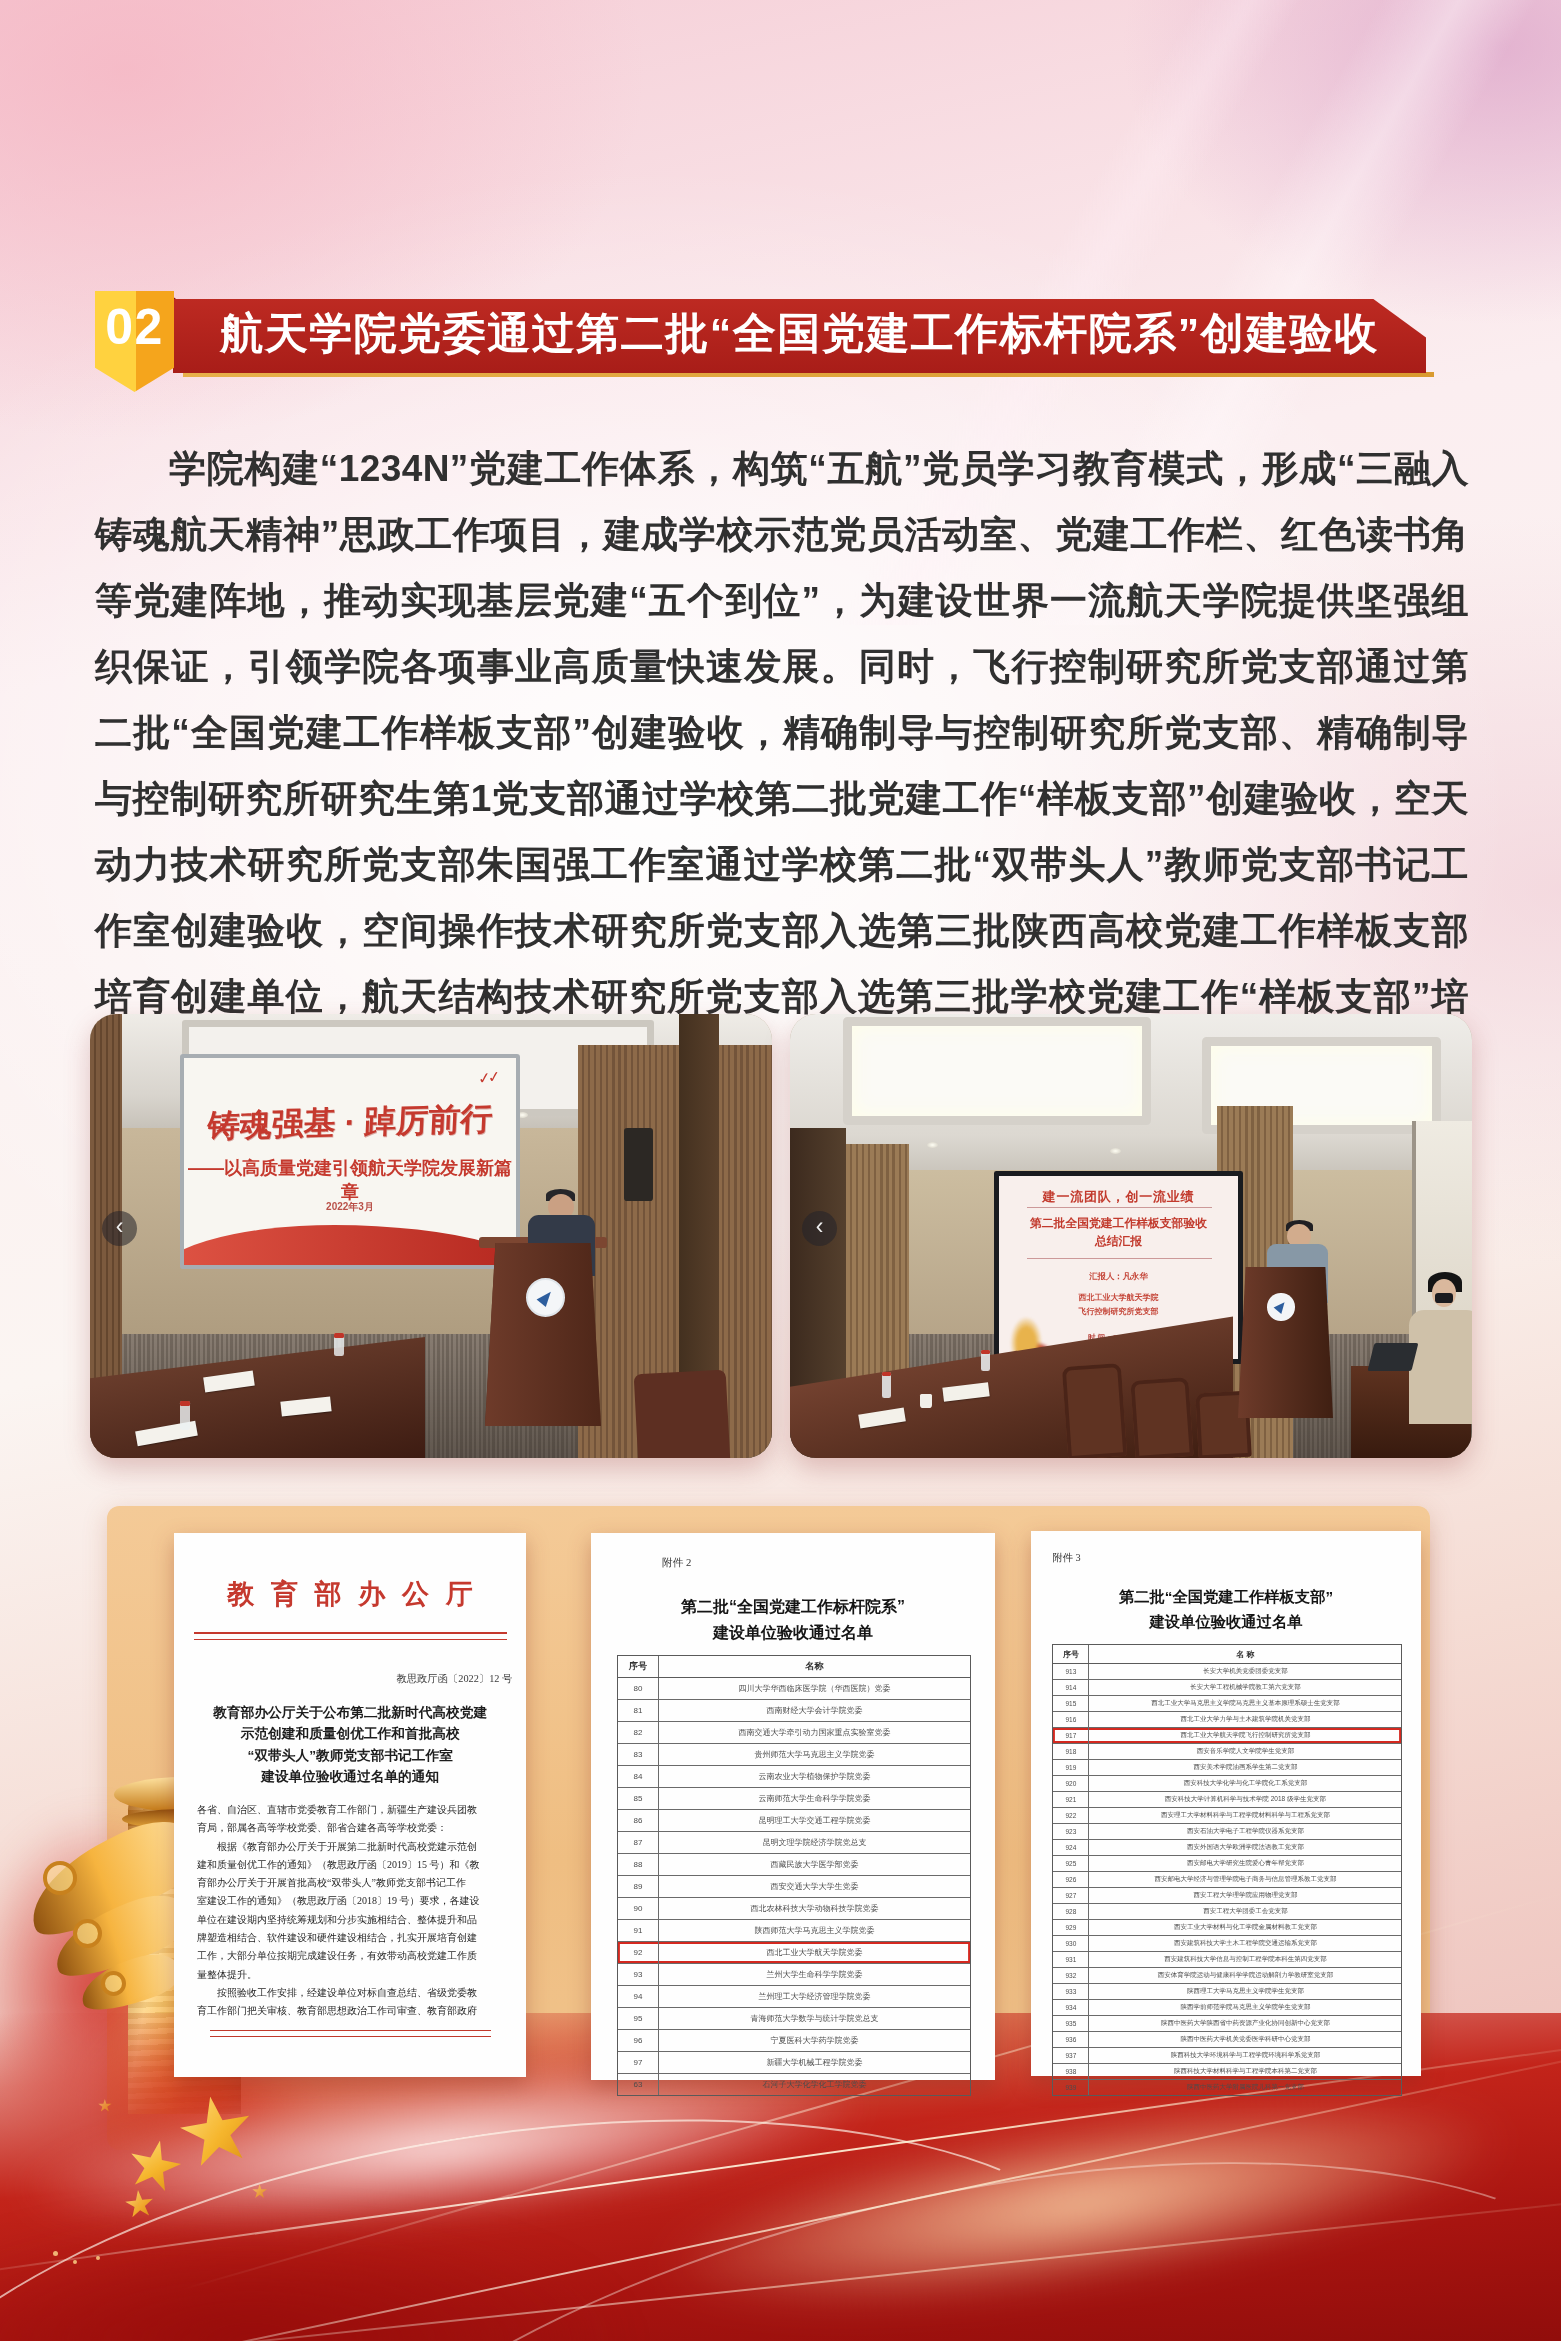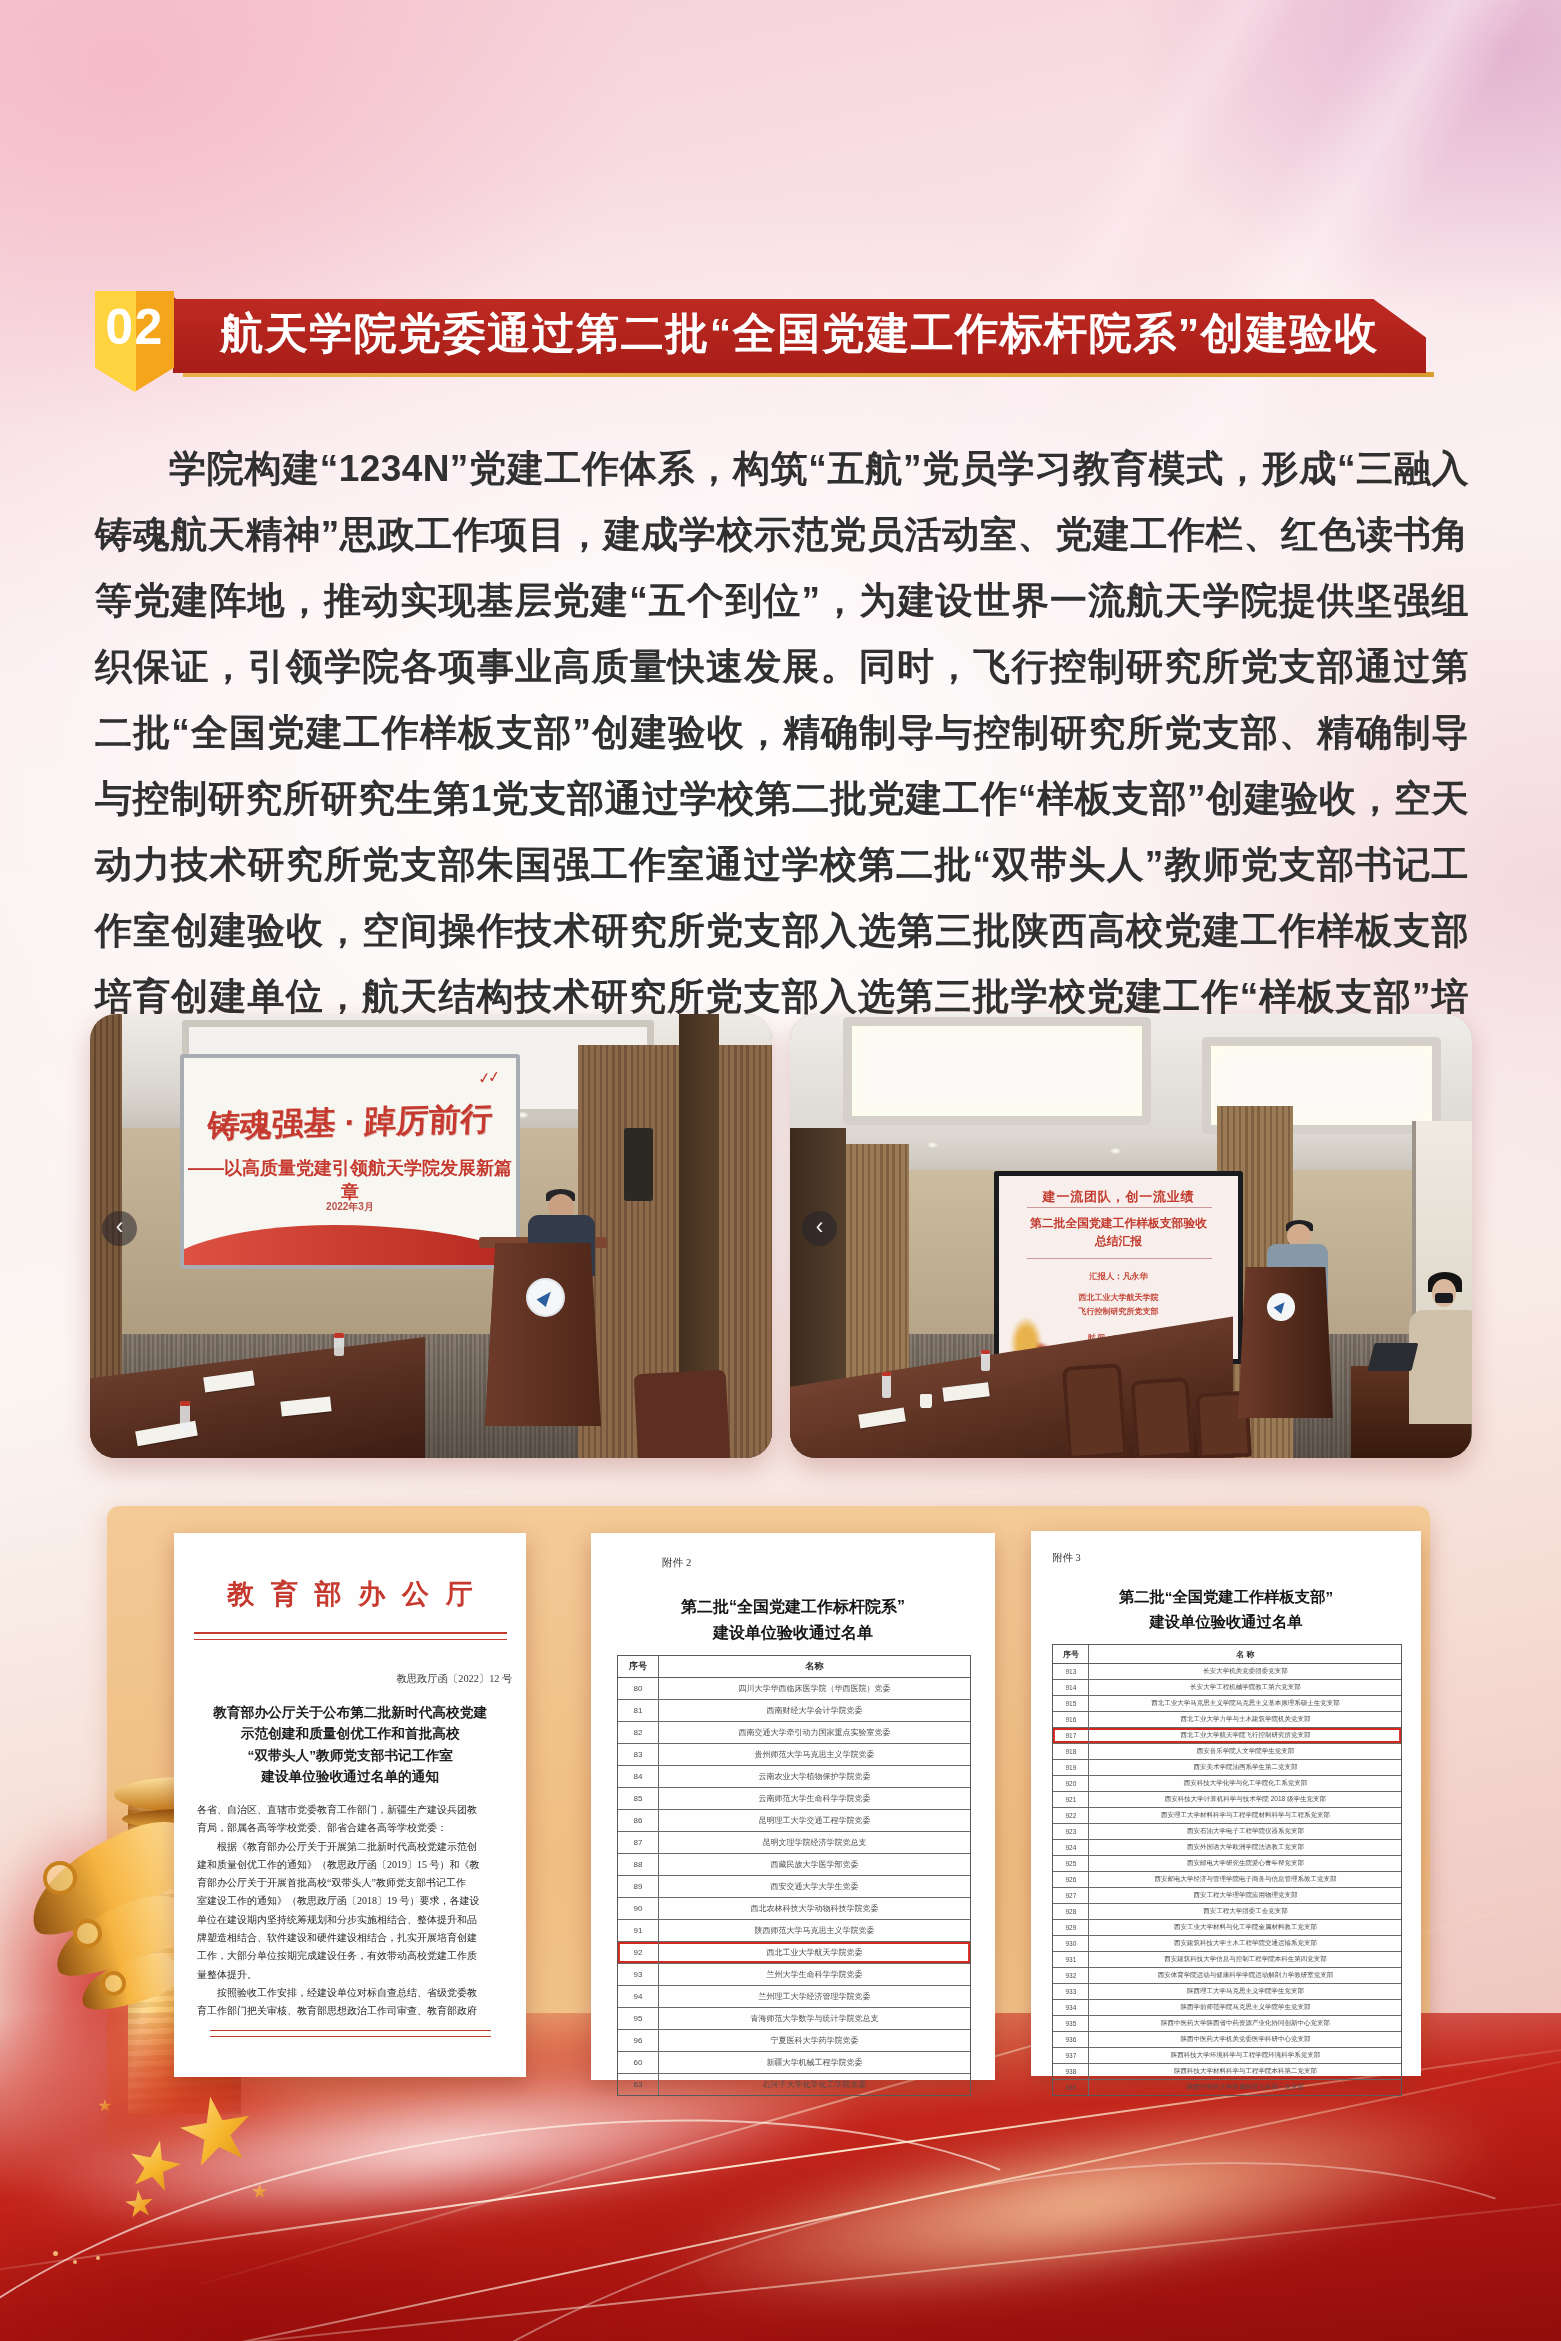--- a/index.html
+++ b/index.html
@@ -431,21 +431,21 @@
           </div>
           <div class="trow">
             <div class="tno">95</div>
             <div class="tname">青海师范大学数学与统计学院党总支</div>
           </div>
           <div class="trow">
             <div class="tno">96</div>
             <div class="tname">宁夏医科大学药学院党委</div>
           </div>
           <div class="trow">
-            <div class="tno">60</div>
+            <div class="tno">97</div>
             <div class="tname">新疆大学机械工程学院党委</div>
           </div>
           <div class="trow">
             <div class="tno">63</div>
             <div class="tname">石河子大学化学化工学院党委</div>
           </div>
         </div>
     </div>
   </div>
 

